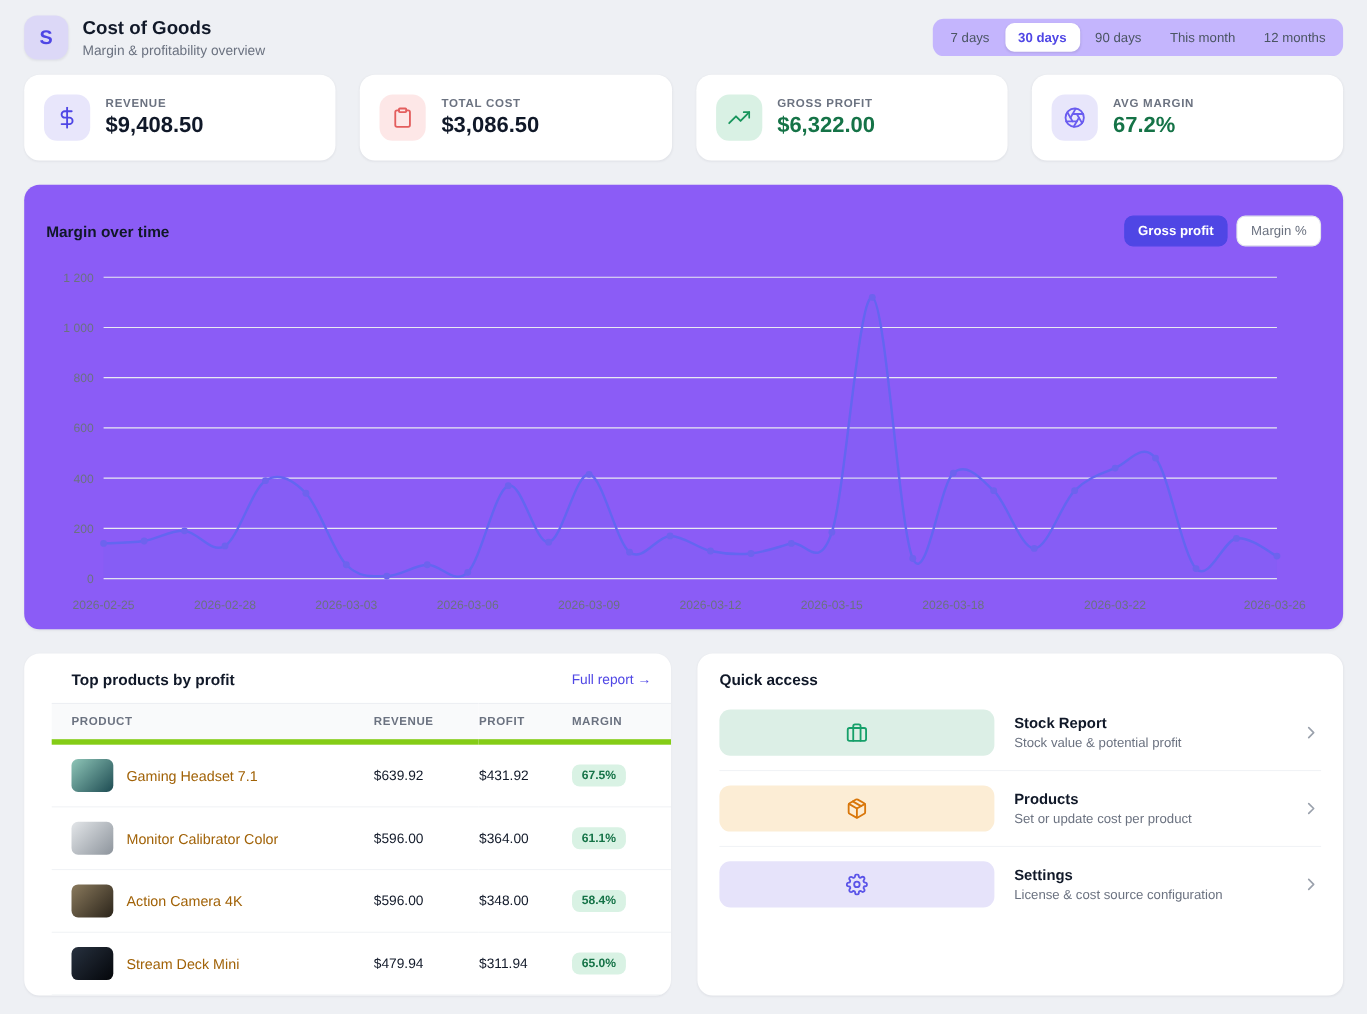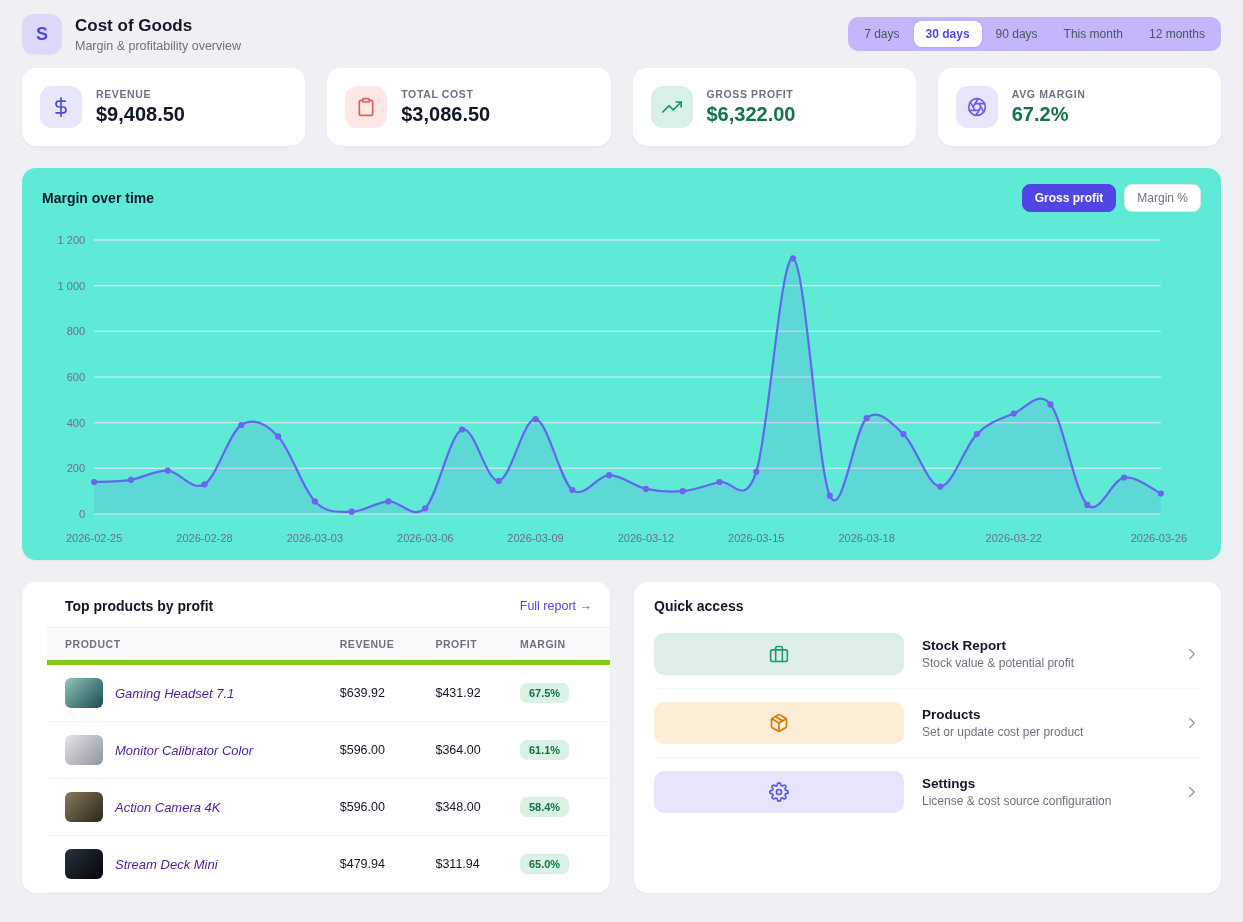--- a/index.html
+++ b/index.html
@@ -25,21 +25,21 @@
   .stats { display:grid; grid-template-columns:repeat(4,1fr); gap:22px; padding:0 22px; }
   .stat-card { background:#fff; border-radius:14px; height:78px; display:flex; align-items:center;
                gap:14px; padding:0 18px; box-shadow:0 1px 2px rgba(17,24,39,.05); }
   .icon-tile { width:42px; height:42px; border-radius:12px; display:flex; align-items:center;
                justify-content:center; flex:0 0 42px; }
   .icon-tile svg { width:20px; height:20px; }
   .stat-label { font-size:10.5px; font-weight:bold; letter-spacing:.06em; color:#6b7280; text-transform:uppercase; }
   .stat-value { font-size:20px; font-weight:bold; margin-top:3px; }
 
   
-  .chart-card { background:#5eead4; border-radius:14px; margin:22px; padding:16px 20px 6px;
+  .chart-card { background:#8b5cf6; border-radius:14px; margin:22px; padding:28px 20px 6px;
                 box-shadow:0 1px 2px rgba(17,24,39,.05); }
   .chart-head { display:flex; justify-content:space-between; align-items:center; margin-bottom:10px; }
   .card-title { font-size:14px; font-weight:bold; color:#101828; }
   .toggles { display:flex; gap:8px; }
   .toggle { font-family:inherit; font-size:12px; padding:6px 12px; border-radius:8px; cursor:pointer;
             border:1px solid #e3e6ec; background:#fff; color:#6b7280; }
   .toggle.active { background:#4f46e5; border-color:#4f46e5; color:#fff; font-weight:bold; }
   #margin-chart { width:100%; height:332px; display:block; }
   #margin-chart text { font-family:"Liberation Sans", sans-serif; font-size:11px; fill:#6b7280; }
 
@@ -55,21 +55,21 @@
              font-size:10.5px; font-weight:bold; letter-spacing:.05em; color:#6b7280;
              text-transform:uppercase; text-align:left; padding:10px 6px 10px 0; }
   th.col-product { width:52%; padding-left:18px; }
   th.col-revenue { width:17%; }
   th.col-profit  { width:15%; }
   th.col-margin  { width:16%; }
   tbody td { border-bottom:1px solid #f1f3f6; padding:13px 6px 13px 0; font-size:12.5px; color:#101828; vertical-align:middle; }
   td.cell-product { padding-left:18px; }
   .prod { display:flex; align-items:center; gap:12px; }
   .thumb { width:38px; height:30px; border-radius:6px; flex:0 0 38px; }
-  .prod-name { color:#4c1d95; font-size:13px; cursor:pointer;font-style:italic; }
+  .prod-name { color:#a16207; font-size:13px; cursor:pointer; }
   .badge { display:inline-block; padding:4px 9px; border-radius:7px; font-size:11px; font-weight:bold; }
 
   
   .quick-card { padding:16px 20px 0; }
   .quick-title { font-size:14px; font-weight:bold; margin-bottom:6px; }
   .quick-item { display:flex; align-items:center; gap:18px; padding:13px 0; border-bottom:1px solid #f1f3f6; cursor:pointer; }
   .quick-item:last-child { border-bottom:none; }
   .quick-icon { width:250px; height:42px; border-radius:10px; display:flex; align-items:center;
                 justify-content:center; flex:0 0 250px; }
   .quick-icon svg { width:20px; height:20px; }

